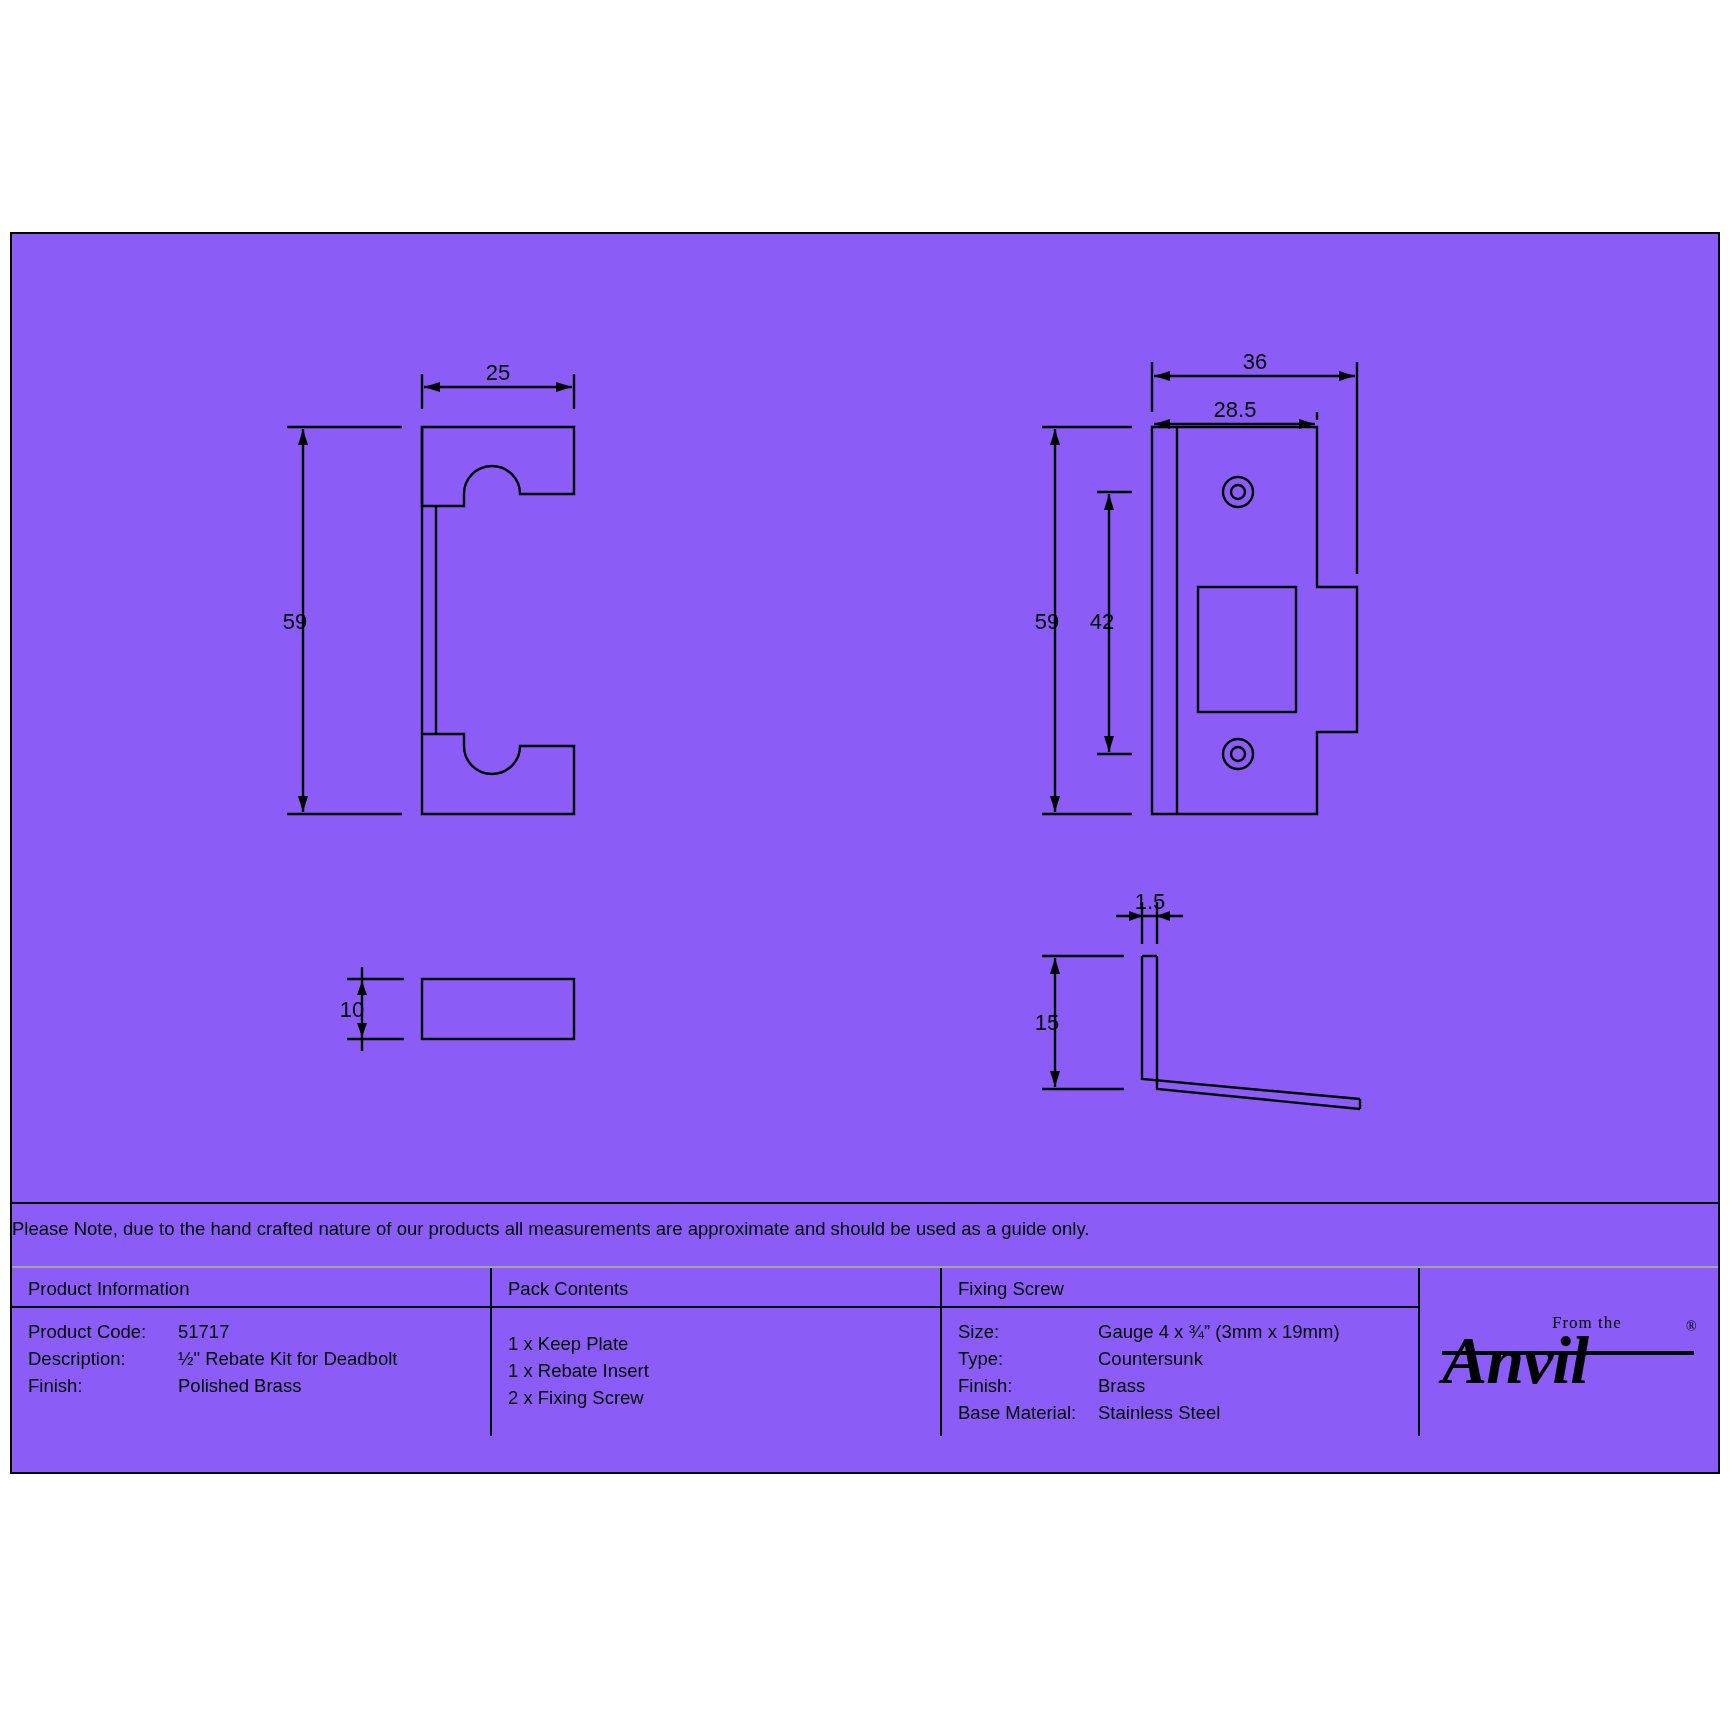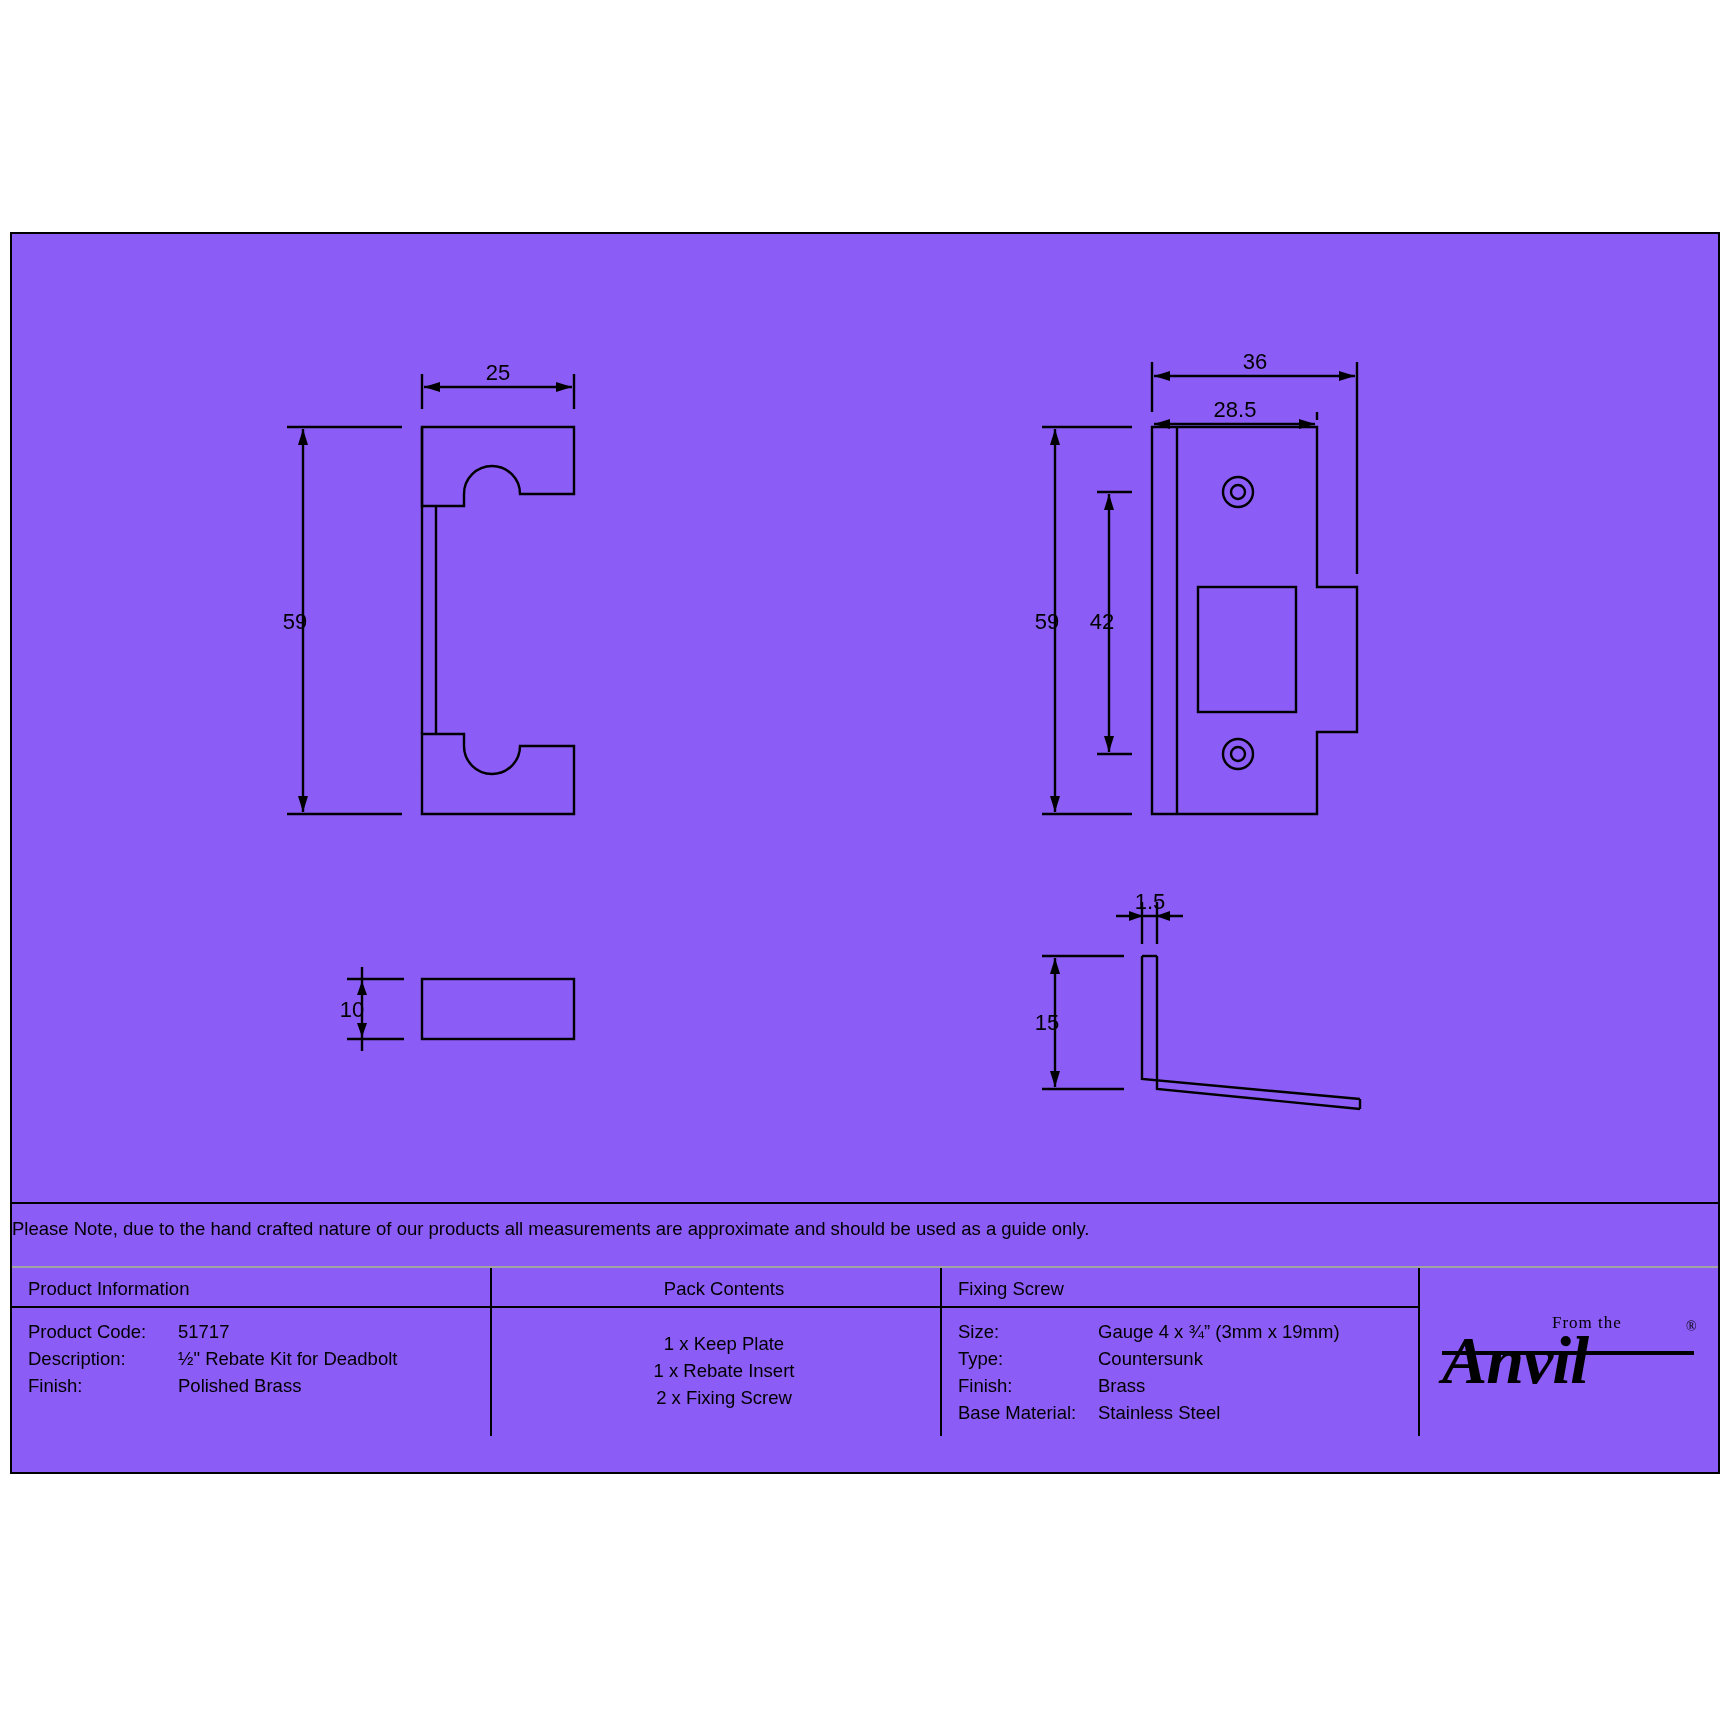--- a/index.html
+++ b/index.html
@@ -69,21 +69,21 @@
     margin-top: 12px;
   }
   .info-col {
     box-sizing: border-box;
     border-right: 2px solid #000;
     position: relative;
     height: 100%;
   }
   .info-col:last-child { border-right: none; }
   .col-a { width: 480px; }
-  .col-b { width: 450px; text-align: center; }
+  .col-b { width: 450px; }
   .col-c { width: 478px; }
   .col-d { width: 298px; }
   .col-head {
     font-size: 18.5px;
     padding: 10px 0 0 16px;
     height: 38px;
     box-sizing: border-box;
   }
   .col-divider {
     position: absolute;

